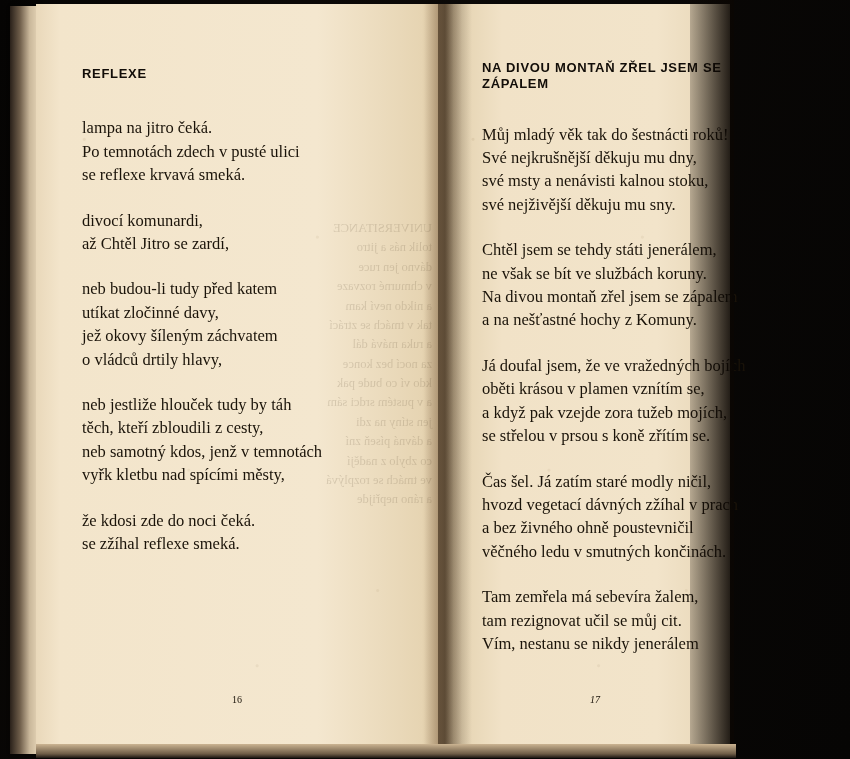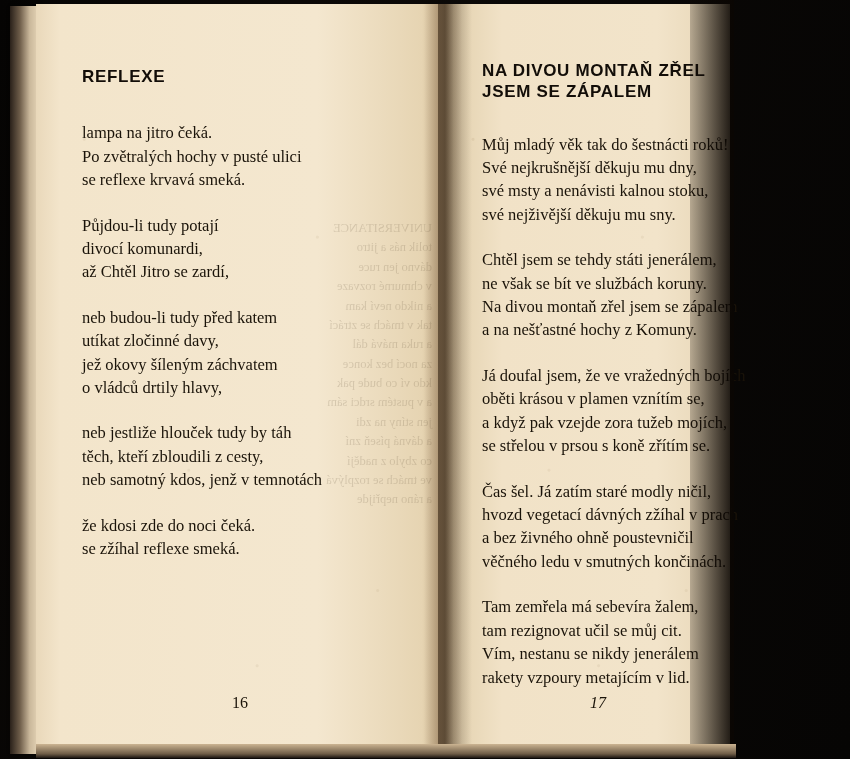--- a/index.html
+++ b/index.html
@@ -122,21 +122,21 @@
 
   .col-right {
     left: 446px;   
     top: 56px;
     width: 270px;
   }
 
   .poem-title {
     font-family: "Liberation Sans", sans-serif;
     font-weight: bold;
-    font-size: 17px;
+    font-size: 13px;
     letter-spacing: 0.7px;
     line-height: 1.25;
     color: #120d08;
     margin: 0 0 34px 0;
   }
 
   .poem-title.two-line {
     margin-bottom: 30px;
   }
 
@@ -147,21 +147,21 @@
     color: #1a1309;
   }
 
   .stanza .ln {
     display: block;
     white-space: pre;
   }
 
   .folio {
     position: absolute;
-    font-size: 16px;
+    font-size: 10px;
     color: #1a1309;
     font-family: "Liberation Serif", serif;
   }
   .folio.left-folio { left: 196px; top: 690px; }
   .folio.right-folio { left: 554px; top: 690px; font-style: italic; }
 
   
   .speckle {
     position: absolute;
     inset: 0;
@@ -232,41 +232,41 @@
         <span class="ln">co zbylo z nadějí</span>
         <span class="ln">ve tmách se rozplývá</span>
         <span class="ln">a ráno nepřijde</span>
       </div>
 
       <div class="text-col col-left">
         <h1 class="poem-title">REFLEXE</h1>
 
         <p class="stanza">
           <span class="ln">lampa na jitro čeká.</span>
-          <span class="ln">Po zvětralých hochy v pusté ulici</span>
+          <span class="ln">Po temnotách zdech v pusté ulici</span>
           <span class="ln">se reflexe krvavá smeká.</span>
         </p>
 
         <p class="stanza">
-          <span class="ln">Půjdou-li tudy potají</span>
           <span class="ln">divocí komunardi,</span>
           <span class="ln">až Chtěl Jitro se zardí,</span>
         </p>
 
         <p class="stanza">
           <span class="ln">neb budou-li tudy před katem</span>
           <span class="ln">utíkat zločinné davy,</span>
           <span class="ln">jež okovy šíleným záchvatem</span>
           <span class="ln">o vládců drtily hlavy,</span>
         </p>
 
         <p class="stanza">
           <span class="ln">neb jestliže hlouček tudy by táh</span>
           <span class="ln">těch, kteří zbloudili z cesty,</span>
           <span class="ln">neb samotný kdos, jenž v temnotách</span>
+          <span class="ln">vyřk kletbu nad spícími městy,</span>
         </p>
 
         <p class="stanza">
           <span class="ln">že kdosi zde do noci čeká.</span>
           <span class="ln">se zžíhal reflexe smeká.</span>
         </p>
       </div>
 
       <div class="folio left-folio">16</div>
     </div>
@@ -306,21 +306,20 @@
         <span class="ln">Čas šel. Já zatím staré modly ničil,</span>
         <span class="ln">hvozd vegetací dávných zžíhal v prach</span>
         <span class="ln">a bez živného ohně poustevničil</span>
         <span class="ln">věčného ledu v smutných končinách.</span>
       </p>
 
       <p class="stanza">
         <span class="ln">Tam zemřela má sebevíra žalem,</span>
         <span class="ln">tam rezignovat učil se můj cit.</span>
         <span class="ln">Vím, nestanu se nikdy jenerálem</span>
-        <span class="ln">rakety vzpoury metajícím v lid.</span>
       </p>
     </div>
 
     <div class="folio right-folio">17</div>
 
     <div class="gutter"></div>
     <div class="gutter-dim"></div>
   </div>
 
   <div class="right-shadow"></div>

